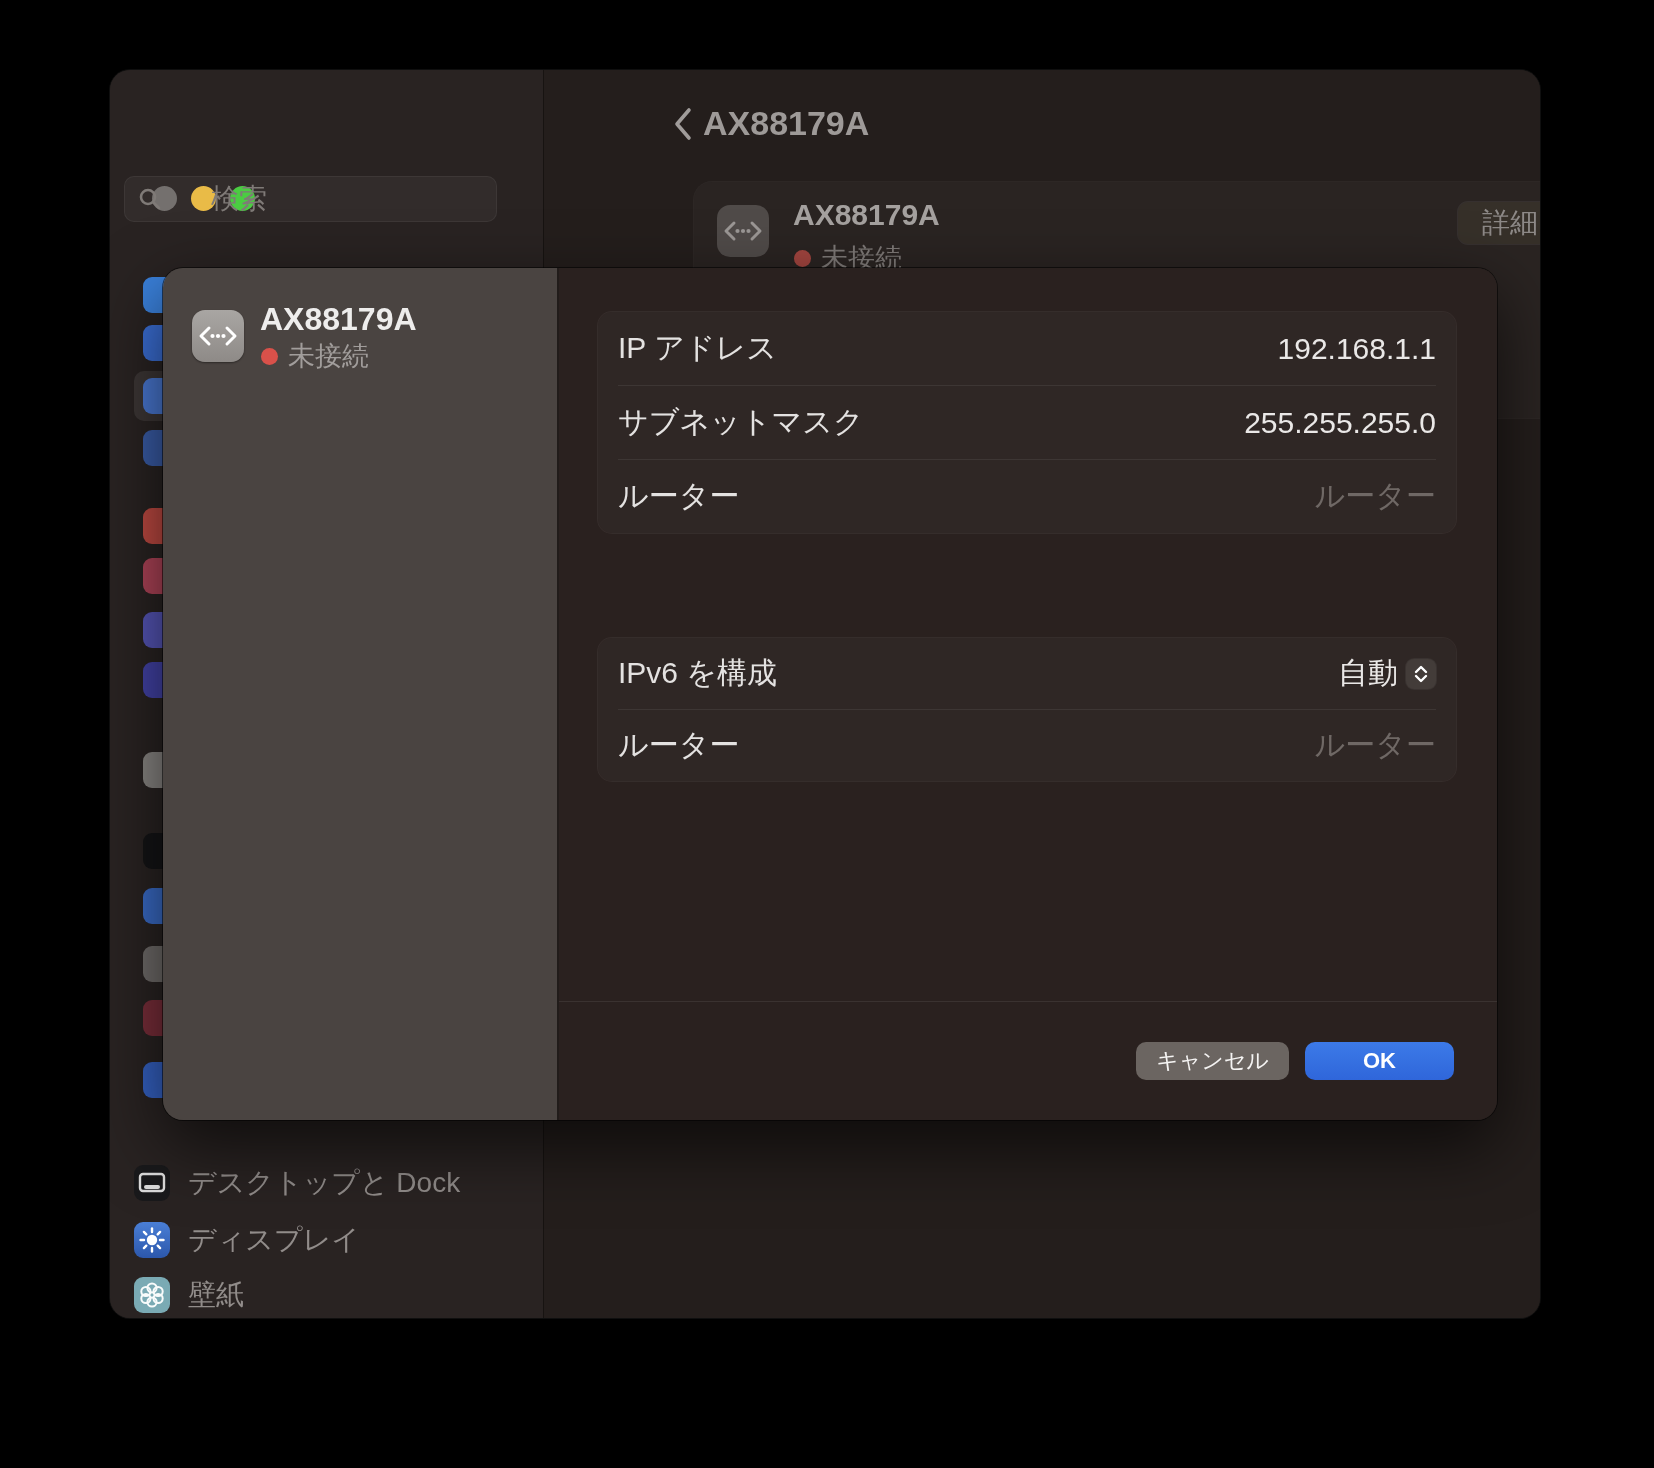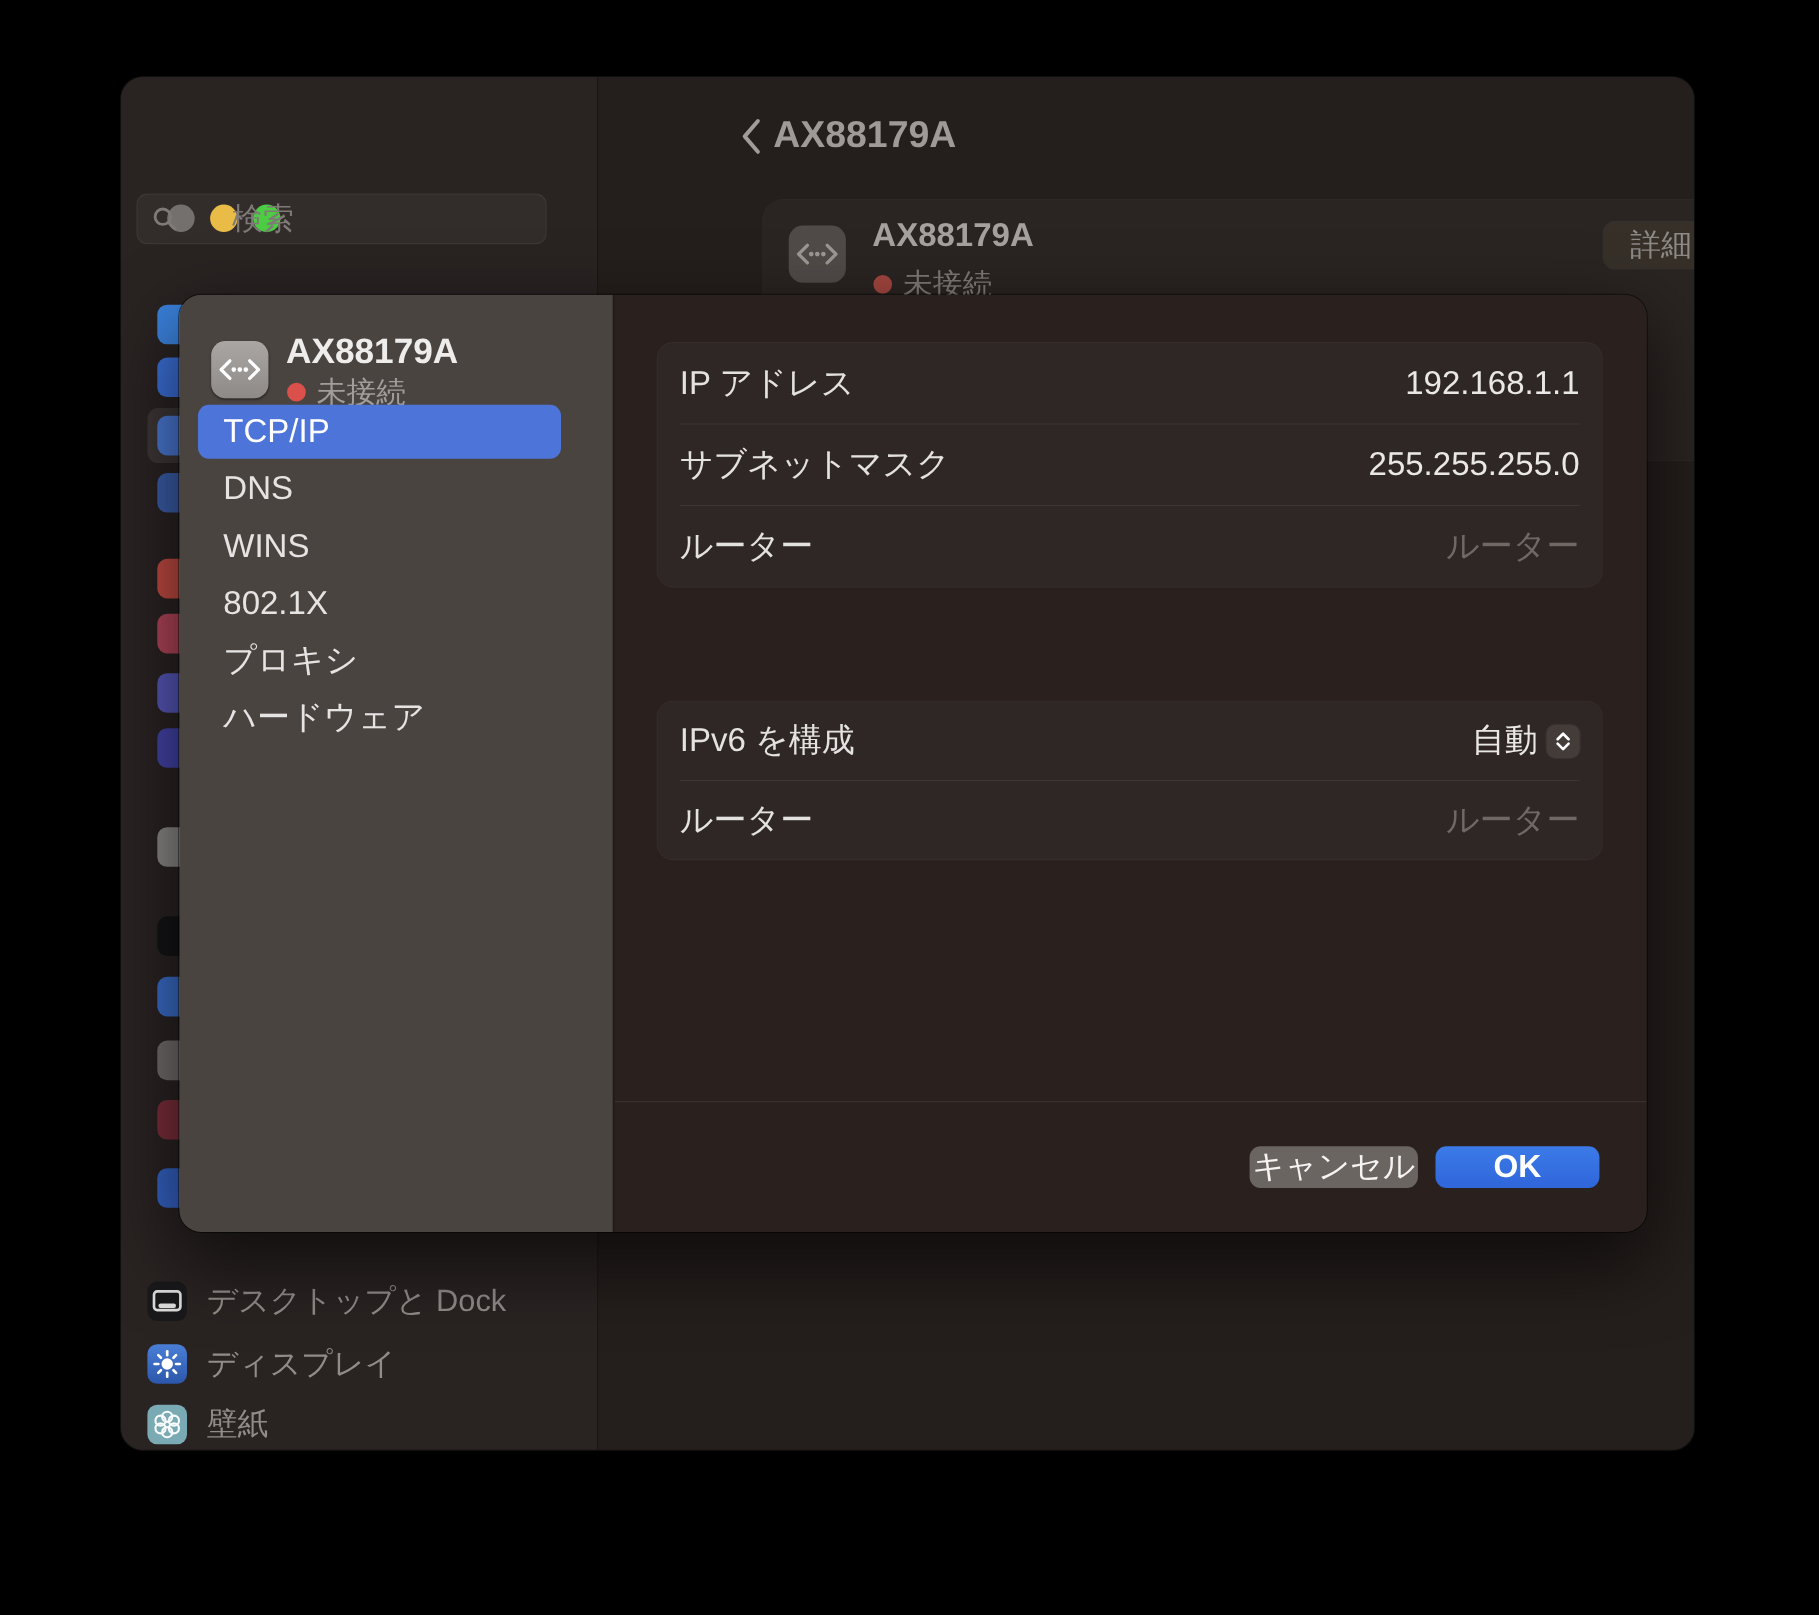--- a/index.html
+++ b/index.html
@@ -65,21 +65,21 @@
   .g2 .grow{height:71px;}
   .grow:last-child{border-bottom:none;}
   .glabel{font-size:30px;color:#e4e2e1;}
   .gvalue{font-size:30px;color:#eae8e7;}
   .gvalue.placeholder{color:#6f6865;}
   .vright{display:flex;align-items:center;gap:8px;}
   .stepper{width:30px;height:30px;border-radius:8px;background:#433c39;box-shadow:0 0 0 1px rgba(255,255,255,0.05);
     display:flex;align-items:center;justify-content:center;}
   
   .foot-sep{position:absolute;left:396px;right:0;top:733px;height:1px;background:rgba(255,255,255,0.08);}
-  .btn{position:absolute;top:774px;height:38px;border-radius:10px;font-size:29px;display:flex;align-items:center;justify-content:center;}
+  .btn{position:absolute;top:774px;height:38px;border-radius:10px;font-size:22px;display:flex;align-items:center;justify-content:center;}
   .btn-cancel{left:973px;width:153px;background:#6b6561;color:#f5f4f3;}
   .btn-ok{left:1142px;width:149px;background:linear-gradient(#3c7ae8,#2f66da);color:#fff;font-weight:700;}
   svg{display:block;}
 </style>
 </head>
 <body>
 
 <div class="window">
   <div class="sidebar">
     <span class="tl close"></span>
@@ -197,28 +197,20 @@
             <circle cx="26" cy="26" r="2.1" stroke="none"></circle>
             <circle cx="31.5" cy="26" r="2.1" stroke="none"></circle>
         </g>
       </svg>
     </span>
     <div class="nm2">AX88179A</div>
     <div class="strow2">
       <span class="dot"></span>
       <span class="st2">未接続</span>
     </div>
-    <div class="nav">
-      <div class="nav-item selected">TCP/IP</div>
-      <div class="nav-item">DNS</div>
-      <div class="nav-item">WINS</div>
-      <div class="nav-item">802.1X</div>
-      <div class="nav-item">プロキシ</div>
-      <div class="nav-item">ハードウェア</div>
-    </div>
   </div>
 
   <div class="sheet-right">
     <div class="group g1">
       <div class="grow">
         <span class="glabel">IP アドレス</span>
         <span class="gvalue">192.168.1.1</span>
       </div>
       <div class="grow">
         <span class="glabel">サブネットマスク</span>

